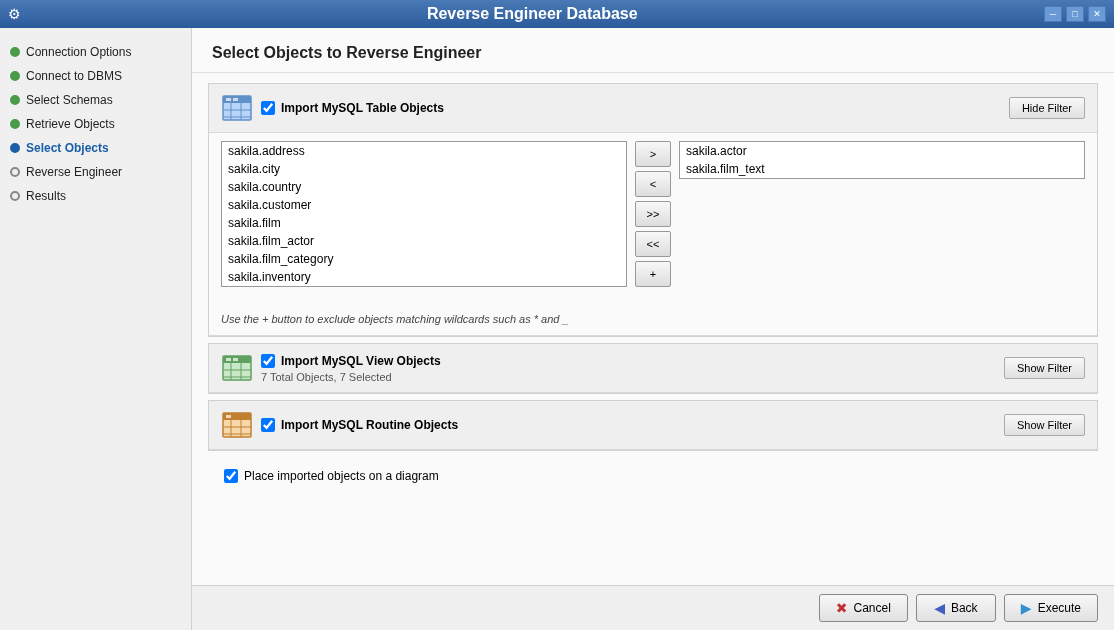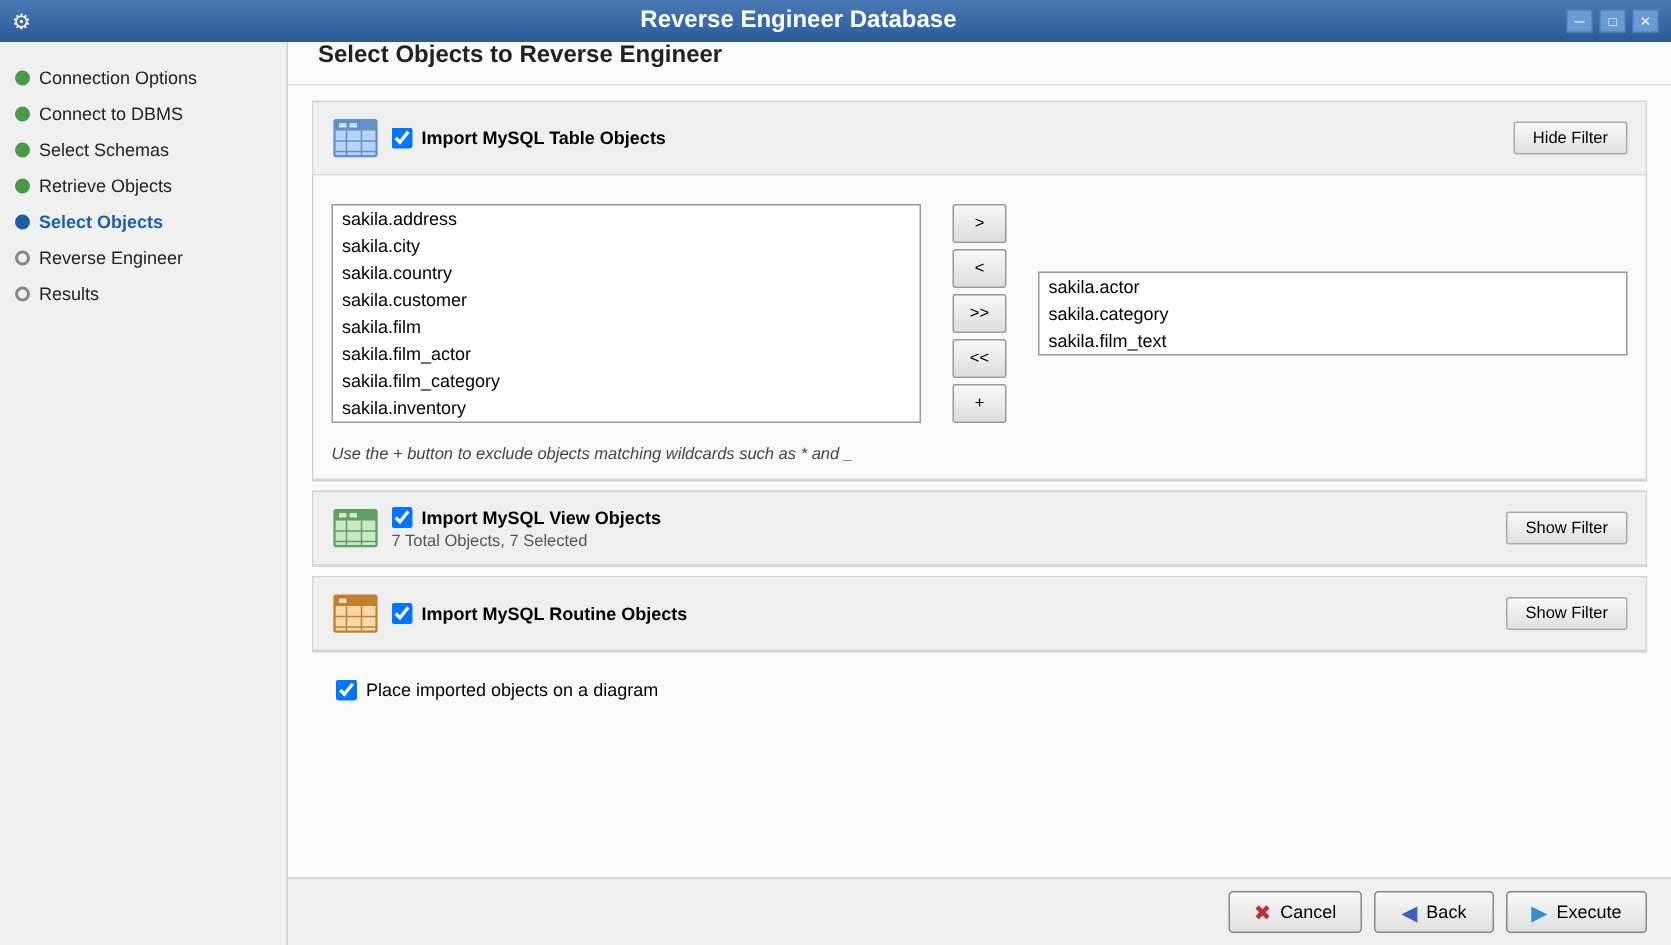--- a/index.html
+++ b/index.html
@@ -94,21 +94,21 @@
     
     .content {
       flex: 1;
       display: flex;
       flex-direction: column;
       background: #fafafa;
       overflow: hidden;
     }
 
     .content-header {
-      padding: 0 20px 10px 20px;
+      padding: 16px 20px 10px 20px;
       font-size: 16px;
       font-weight: bold;
       color: #222;
       border-bottom: 1px solid #e0e0e0;
       background: #fafafa;
     }
 
     .content-body {
       flex: 1;
       overflow-y: auto;
@@ -161,22 +161,22 @@
     }
 
     
     .filter-panel {
       padding: 8px 12px;
       border-bottom: 1px solid #d8d8d8;
       background: #fafafa;
     }
     .list-transfer {
       display: flex;
-      align-items: center;
-      gap: 17px;
+      align-items: flex-start;
+      gap: 4px;
       height: 168px;
     }
     .list-box {
       flex: 1;
       border: 1px solid #999;
       background: #fff;
       overflow-y: auto;
       font-size: 12px;
     }
     .list-box::-webkit-scrollbar { width: 10px; }
@@ -355,21 +355,20 @@
             <div class="transfer-btns">
               <button class="trans-btn">&gt;</button>
               <button class="trans-btn">&lt;</button>
               <button class="trans-btn">&gt;&gt;</button>
               <button class="trans-btn">&lt;&lt;</button>
               <button class="trans-btn">+</button>
             </div>
 
             <div class="list-box">
               <div class="list-item">sakila.actor</div>
-              <div class="list-item">sakila.category</div>
               <div class="list-item">sakila.film_text</div>
             </div>
           </div>
           <div class="filter-hint">Use the + button to exclude objects matching wildcards such as * and _</div>
         </div>
       </div>
 
       <div class="section">
         <div class="section-header">
           <svg class="table-svg-icon" viewBox="0 0 32 32" xmlns="http://www.w3.org/2000/svg">

